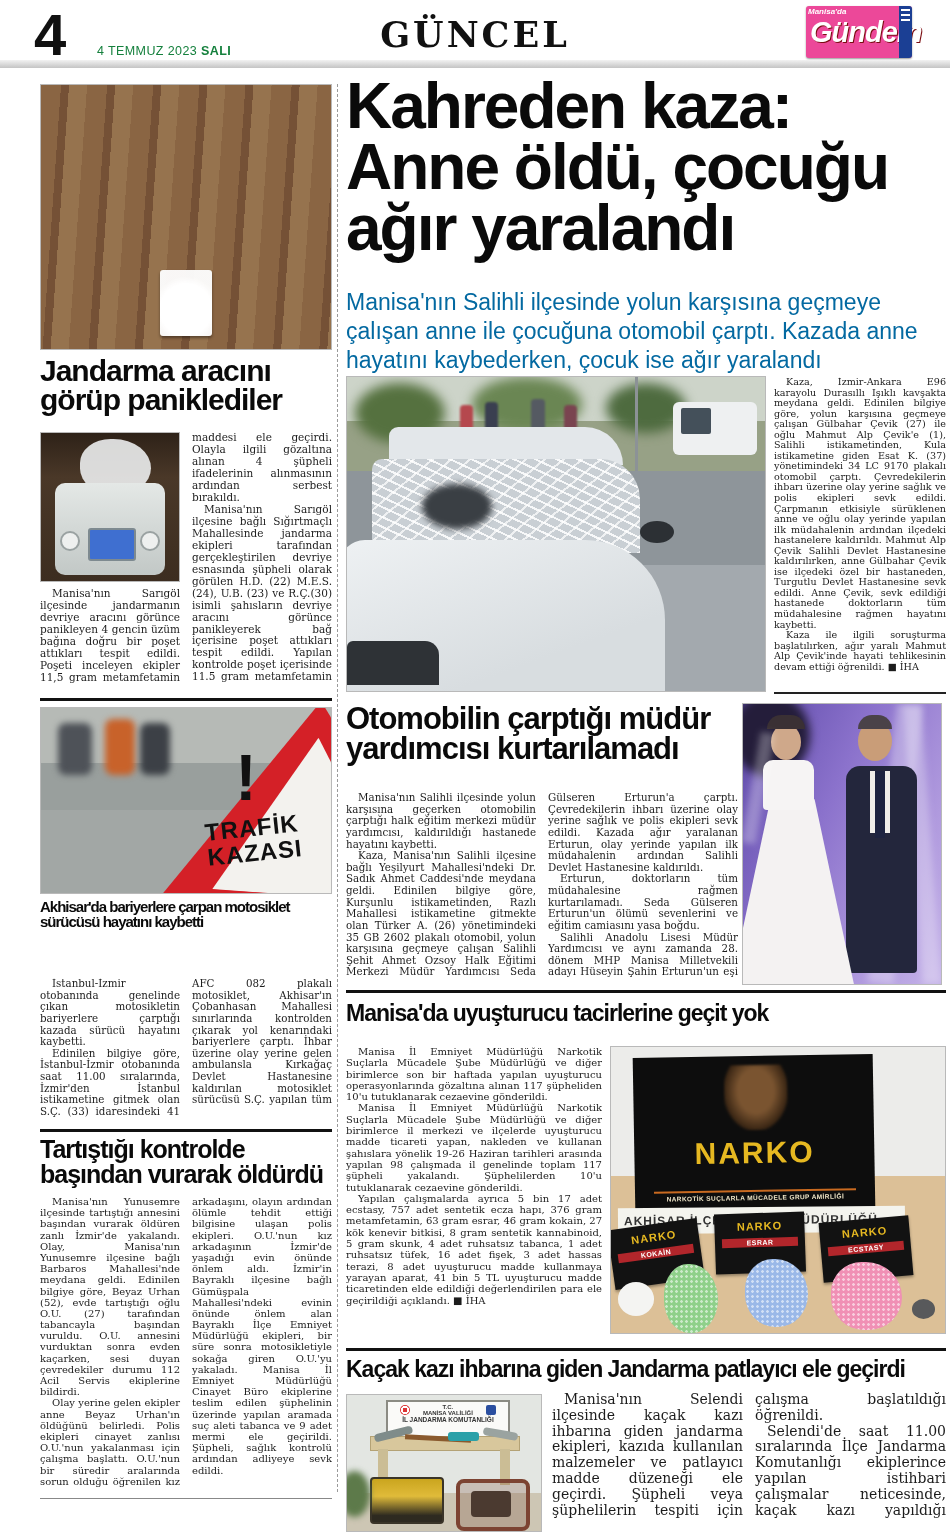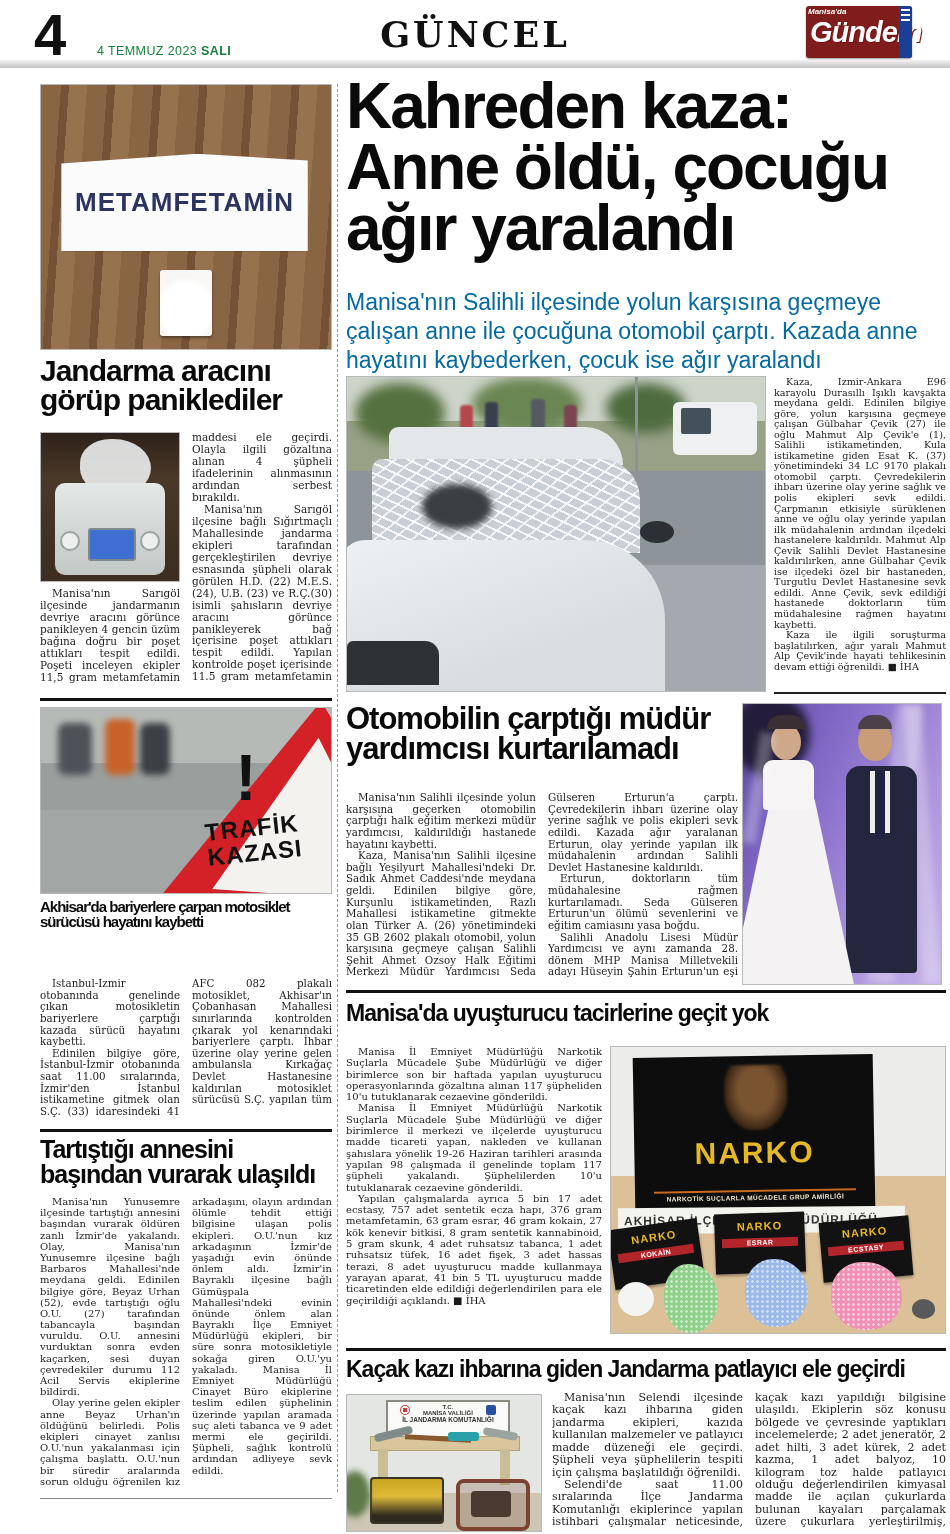--- a/index.html
+++ b/index.html
@@ -14,21 +14,21 @@
   .rule{background:#111;}
   .vdash{border-left:1px dashed #9a9a9a;}
   .photo{overflow:hidden;border:1px solid #b9b9b9;box-sizing:border-box;background:#ddd;}
 
   
   .pagenum{font-family:"Liberation Sans",sans-serif;font-weight:700;font-size:58px;line-height:1;}
   .dateline{font-family:"Liberation Sans",sans-serif;font-size:12.5px;letter-spacing:.4px;color:#15803d;}
   .dateline b{font-weight:700;}
   .section{font-family:"DejaVu Serif",serif;font-weight:700;font-size:35px;letter-spacing:3px;text-align:center;}
   .hdrule{background:linear-gradient(#f2f2f2,#c4c4c4);}
-  .logo{background:#7f1d1d;border-radius:3px;box-shadow:0 1px 2px rgba(0,0,0,.4);}
+  .logo{background:#ec4899;border-radius:3px;box-shadow:0 1px 2px rgba(0,0,0,.4);}
   .logo .tag{position:absolute;left:2px;top:1px;font:italic 700 8px "Liberation Sans",sans-serif;color:#fff;}
   .logo .name{position:absolute;left:4px;top:10px;font:italic 700 29px "Liberation Sans",sans-serif;color:#fff;letter-spacing:-1px;text-shadow:1px 1px 0 #7a0c10;}
   .logo .blue{position:absolute;right:0;top:0;bottom:0;width:13px;background:#1b3f94;border-radius:0 3px 3px 0;}
   .logo .blue i{display:block;height:2px;background:#fff;margin:3px 2px 0 2px;}
 
   
   .blob{position:absolute;border-radius:50%;}
 
   
   .ph-met{background:repeating-linear-gradient(94deg,#8a6543 0 20px,#755136 20px 28px,#96734e 28px 46px);}
@@ -116,23 +116,20 @@
         <i></i>
         <i></i>
         <i></i>
       </span>
   </div>
   <div class="abs hdrule" style="left:0;top:60px;width:950px;height:8px;"></div>
 
   <div class="abs vdash" style="left:337px;top:84px;height:1408px;"></div>
 
   <div class="abs photo ph-met" style="left:40px;top:84px;width:292px;height:266px;">
-    <div class="met-box">
-      <span>METAMFETAMİN</span>
-    </div>
     <div class="met-bag"></div>
   </div>
 
   <h2 class="abs hsans" style="left:40px;top:356px;width:292px;font-size:30px;">Jandarma aracını görüp paniklediler</h2>
   <div class="abs body-text cols2" style="left:40px;top:432px;width:292px;height:260px;font-size:10.5px;line-height:1.14;">
     <div class="ph-scale">
       <div class="scale-bag"></div>
       <div class="scale-body"></div>
       <div class="scale-lcd"></div>
       <div class="scale-btn" style="left:14%;"></div>
@@ -158,21 +155,21 @@
   </div>
 
   <h2 class="abs hsans" style="left:40px;top:900px;width:292px;font-size:15px;">Akhisar'da bariyerlere çarpan motosiklet sürücüsü hayatını kaybetti</h2>
   <div class="abs body-text cols2" style="left:40px;top:978px;width:292px;height:148px;font-size:10.3px;line-height:1.13;">
     <p>İstanbul-İzmir otobanında genelinde çıkan motosikletin bariyerlere çarptığı kazada sürücü hayatını kaybetti.</p>
     <p>Edinilen bilgiye göre, İstanbul-İzmir otobanında saat 11.00 sıralarında, İzmir'den İstanbul istikametine gitmek olan S.Ç. (33) idaresindeki 41 AFC 082 plakalı motosiklet, Akhisar'ın Çobanhasan Mahallesi sınırlarında kontrolden çıkarak yol kenarındaki bariyerlere çarptı. İhbar üzerine olay yerine gelen ambulansla Kırkağaç Devlet Hastanesine kaldırılan motosiklet sürücüsü S.Ç. yapılan tüm müdahaleleri rağmen hayatını kaybetti.</p>
 
   </div>
   <div class="abs rule" style="left:40px;top:1129px;width:292px;height:3px;"></div>
 
-  <h2 class="abs hsans" style="left:40px;top:1137px;width:292px;font-size:25px;">Tartıştığı annesini başından vurarak ulaşıldı</h2>
+  <h2 class="abs hsans" style="left:40px;top:1137px;width:292px;font-size:25px;">Tartıştığı kontrolde başından vurarak öldürdü</h2>
   <div class="abs body-text cols2" style="left:40px;top:1196px;width:292px;height:296px;font-size:10px;line-height:1.12;">
     <p>Manisa'nın Yunusemre ilçesinde tartıştığı annesini başından vurarak öldüren zanlı İzmir'de yakalandı. Olay, Manisa'nın Yunusemre ilçesine bağlı Barbaros Mahallesi'nde meydana geldi. Edinilen bilgiye göre, Beyaz Urhan (52), evde tartıştığı oğlu O.U. (27) tarafından tabancayla başından vuruldu. O.U. annesini vurduktan sonra evden kaçarken, sesi duyan çevredekiler durumu 112 Acil Servis ekiplerine bildirdi.</p>
     <p>Olay yerine gelen ekipler anne Beyaz Urhan'ın öldüğünü belirledi. Polis ekipleri cinayet zanlısı O.U.'nun yakalanması için çalışma başlattı. O.U.'nun bir süredir aralarında sorun olduğu öğrenilen kız arkadaşını, olayın ardından ölümle tehdit ettiği bilgisine ulaşan polis ekipleri. O.U.'nun kız arkadaşının İzmir'de yaşadığı evin önünde önlem aldı. İzmir'in Bayraklı ilçesine bağlı Gümüşpala Mahallesi'ndeki evinin önünde önlem alan Bayraklı İlçe Emniyet Müdürlüğü ekipleri, bir süre sonra motosikletiyle sokağa giren O.U.'yu yakaladı. Manisa İl Emniyet Müdürlüğü Cinayet Büro ekiplerine teslim edilen şüphelinin üzerinde yapılan aramada suç aleti tabanca ve 9 adet mermi ele geçirildi. Şüpheli, sağlık kontrolü ardından adliyeye sevk edildi.</p>
 
   </div>
   <div class="abs" style="left:40px;top:1498px;width:292px;height:1px;background:#888;"></div>
 
   <h1 class="abs hsans" style="left:346px;top:76px;width:600px;font-size:64px;line-height:0.95;letter-spacing:-2px;">Kahreden kaza: Anne öldü, çocuğu ağır yaralandı</h1>
   <div class="abs" style="left:346px;top:288px;width:600px;font:400 23px/1.26 'Liberation Sans',sans-serif;color:#0369a1;">Manisa'nın Salihli ilçesinde yolun karşısına geçmeye çalışan anne ile çocuğuna otomobil çarptı. Kazada anne hayatını kaybederken, çocuk ise ağır yaralandı</div>
 
@@ -276,18 +273,18 @@
     <div class="abs" style="left:14%;top:26%;width:20%;height:6%;background:#7f8c8a;border-radius:4px;transform:rotate(-14deg);"></div>
     <div class="abs" style="left:30%;top:30%;width:34%;height:4%;background:#8a5a2e;transform:rotate(3deg);"></div>
     <div class="abs" style="left:52%;top:27%;width:16%;height:7%;background:#2aa0a8;border-radius:3px;"></div>
     <div class="abs" style="left:70%;top:26%;width:18%;height:6%;background:#9aa3a0;border-radius:4px;transform:rotate(10deg);"></div>
     <div class="gen-yellow"></div>
     <div class="gen-red">
         <i></i>
       </div>
     <div class="blob" style="left:-4%;top:56%;width:16%;height:34%;background:#5d7a4a;filter:blur(3px);"></div>
   </div>
-  <div class="abs body-text cols2" style="left:552px;top:1392px;width:394px;height:142px;font-size:11px;line-height:1.13;">
+  <div class="abs body-text cols2" style="left:552px;top:1392px;width:394px;height:142px;font-size:14px;line-height:1.13;">
     <p>Manisa'nın Selendi ilçesinde kaçak kazı ihbarına giden jandarma ekipleri, kazıda kullanılan malzemeler ve patlayıcı madde düzeneği ele geçirdi. Şüpheli veya şüphelilerin tespiti için çalışma başlatıldığı öğrenildi.</p>
     <p>Selendi'de saat 11.00 sıralarında İlçe Jandarma Komutanlığı ekiplerince yapılan istihbari çalışmalar neticesinde, kaçak kazı yapıldığı bilgisine ulaşıldı. Ekiplerin söz konusu bölgede ve çevresinde yaptıkları incelemelerde; 2 adet jeneratör, 2 adet hilti, 3 adet kürek, 2 adet kazma, 1 adet balyoz, 10 kilogram toz halde patlayıcı olduğu değerlendirilen kimyasal madde ile açılan çukurlarda bulunan kayaları parçalamak üzere çukurlara yerleştirilmiş, plastik PVC boru içerisinde kablo irtibatlı patlayıcı madde düzeneği ele geçirildi. Olayla ilgili adli işlemlere başlandığı açıklandı. Olayın şüpheli veya şüphelilerinin yakalanması için çalışmaların devam ettiği bildirildi. ■ İHA</p>
   </div>
 
 </div>
 
 </body></html>

